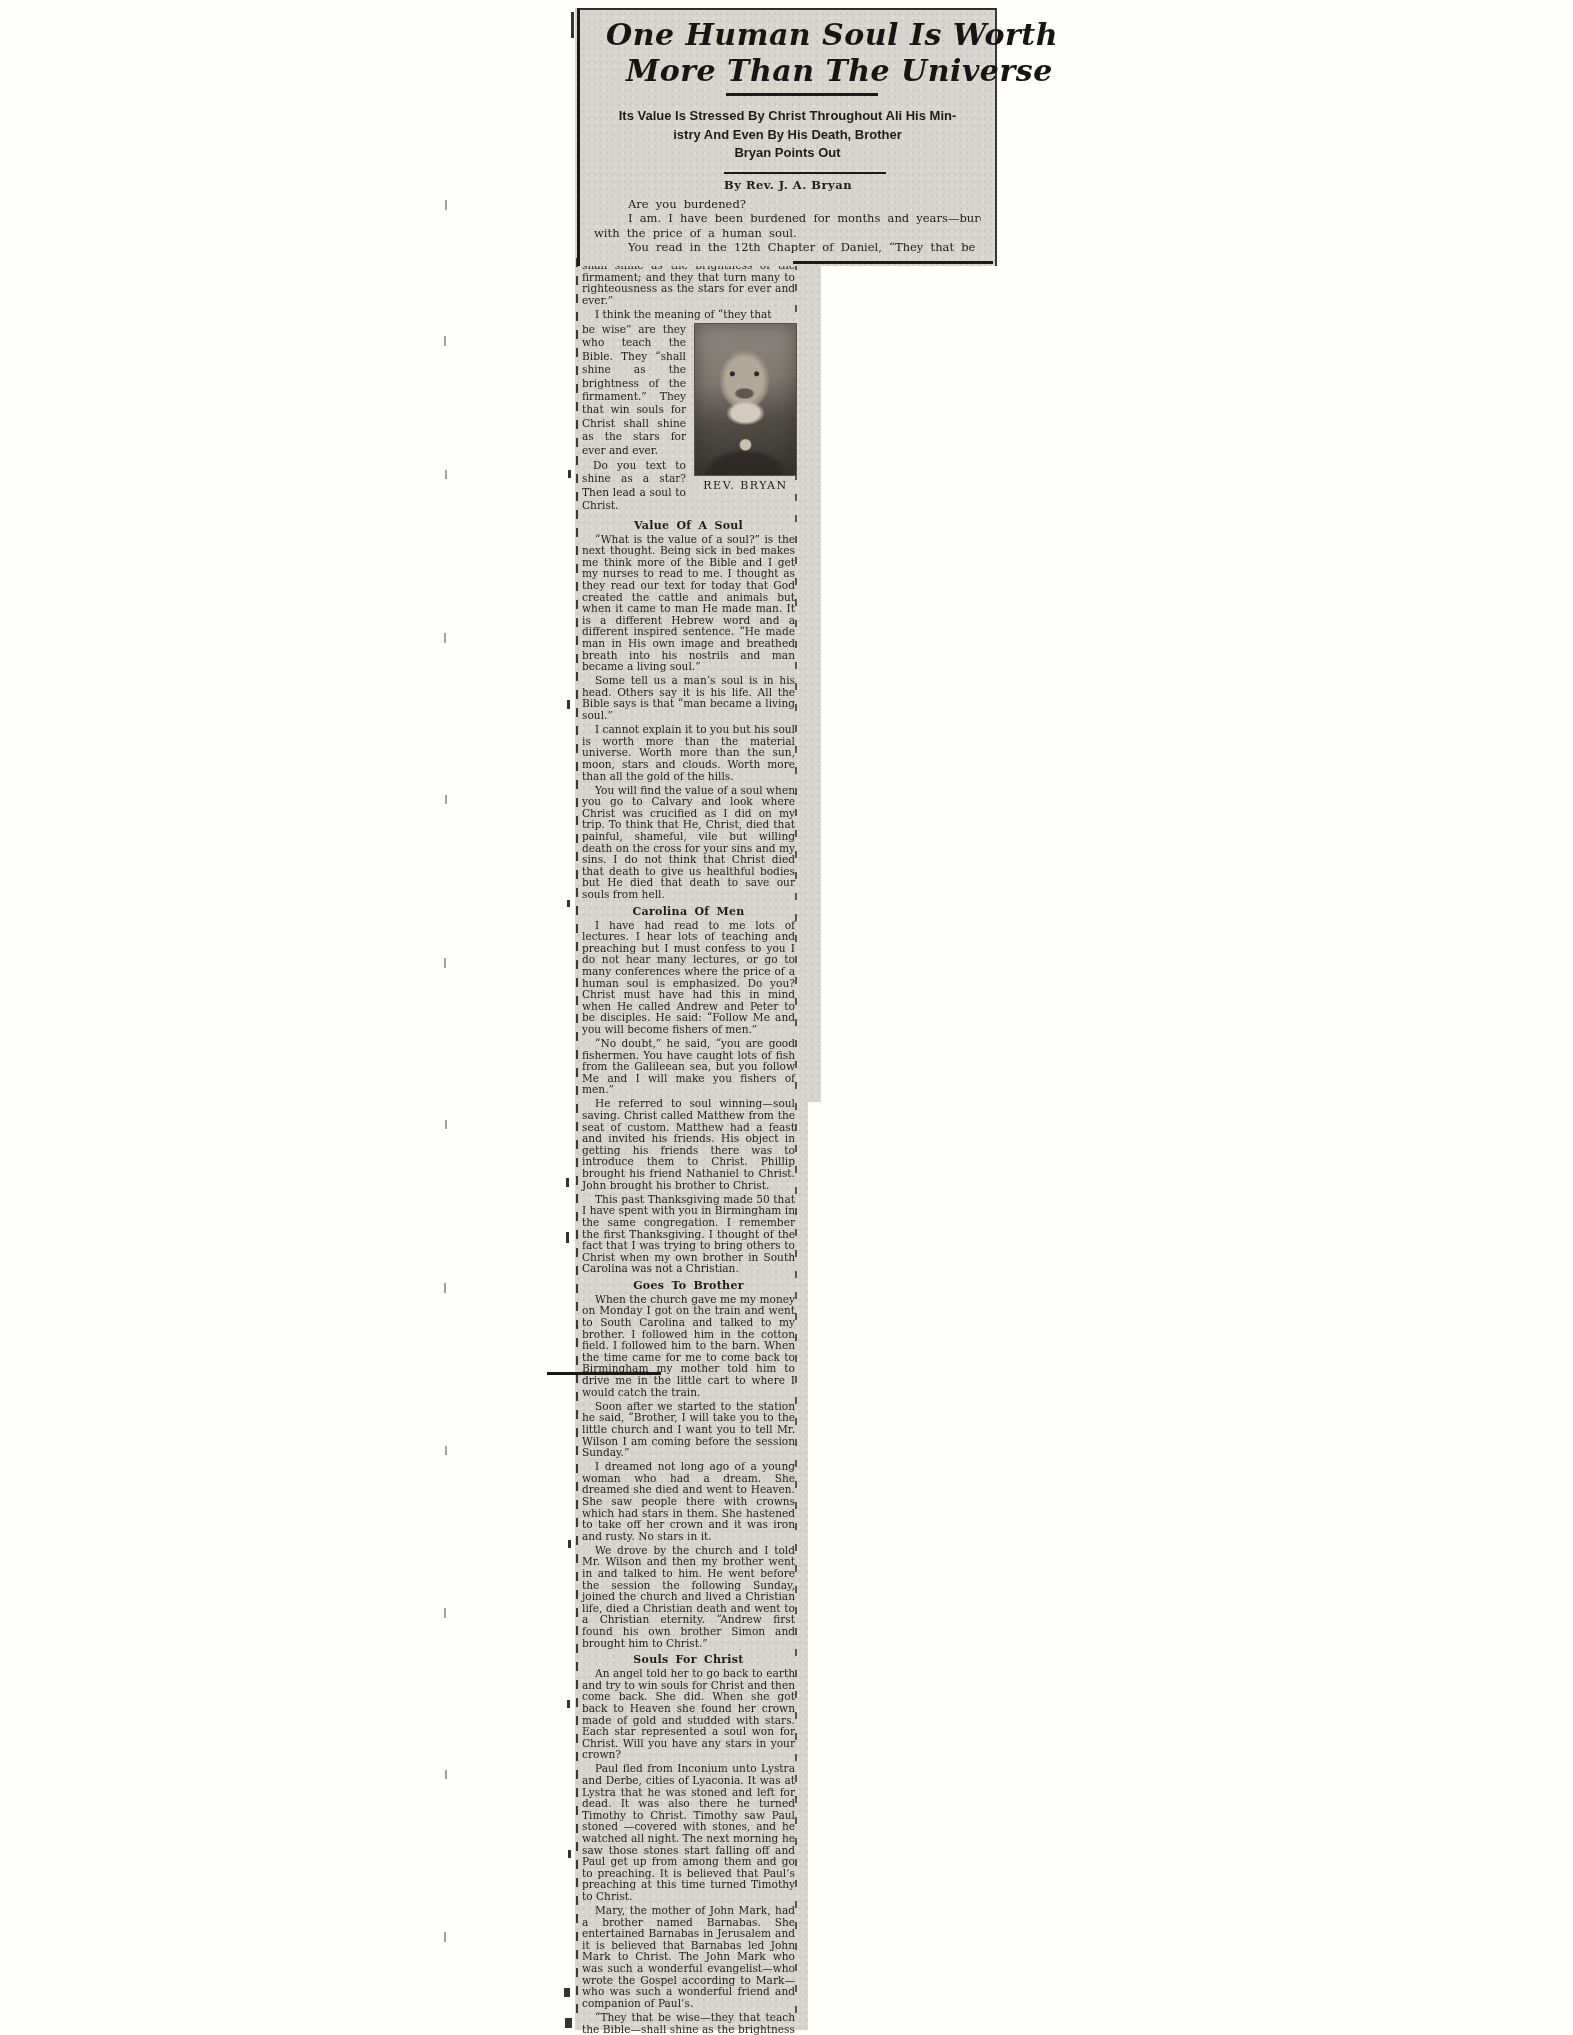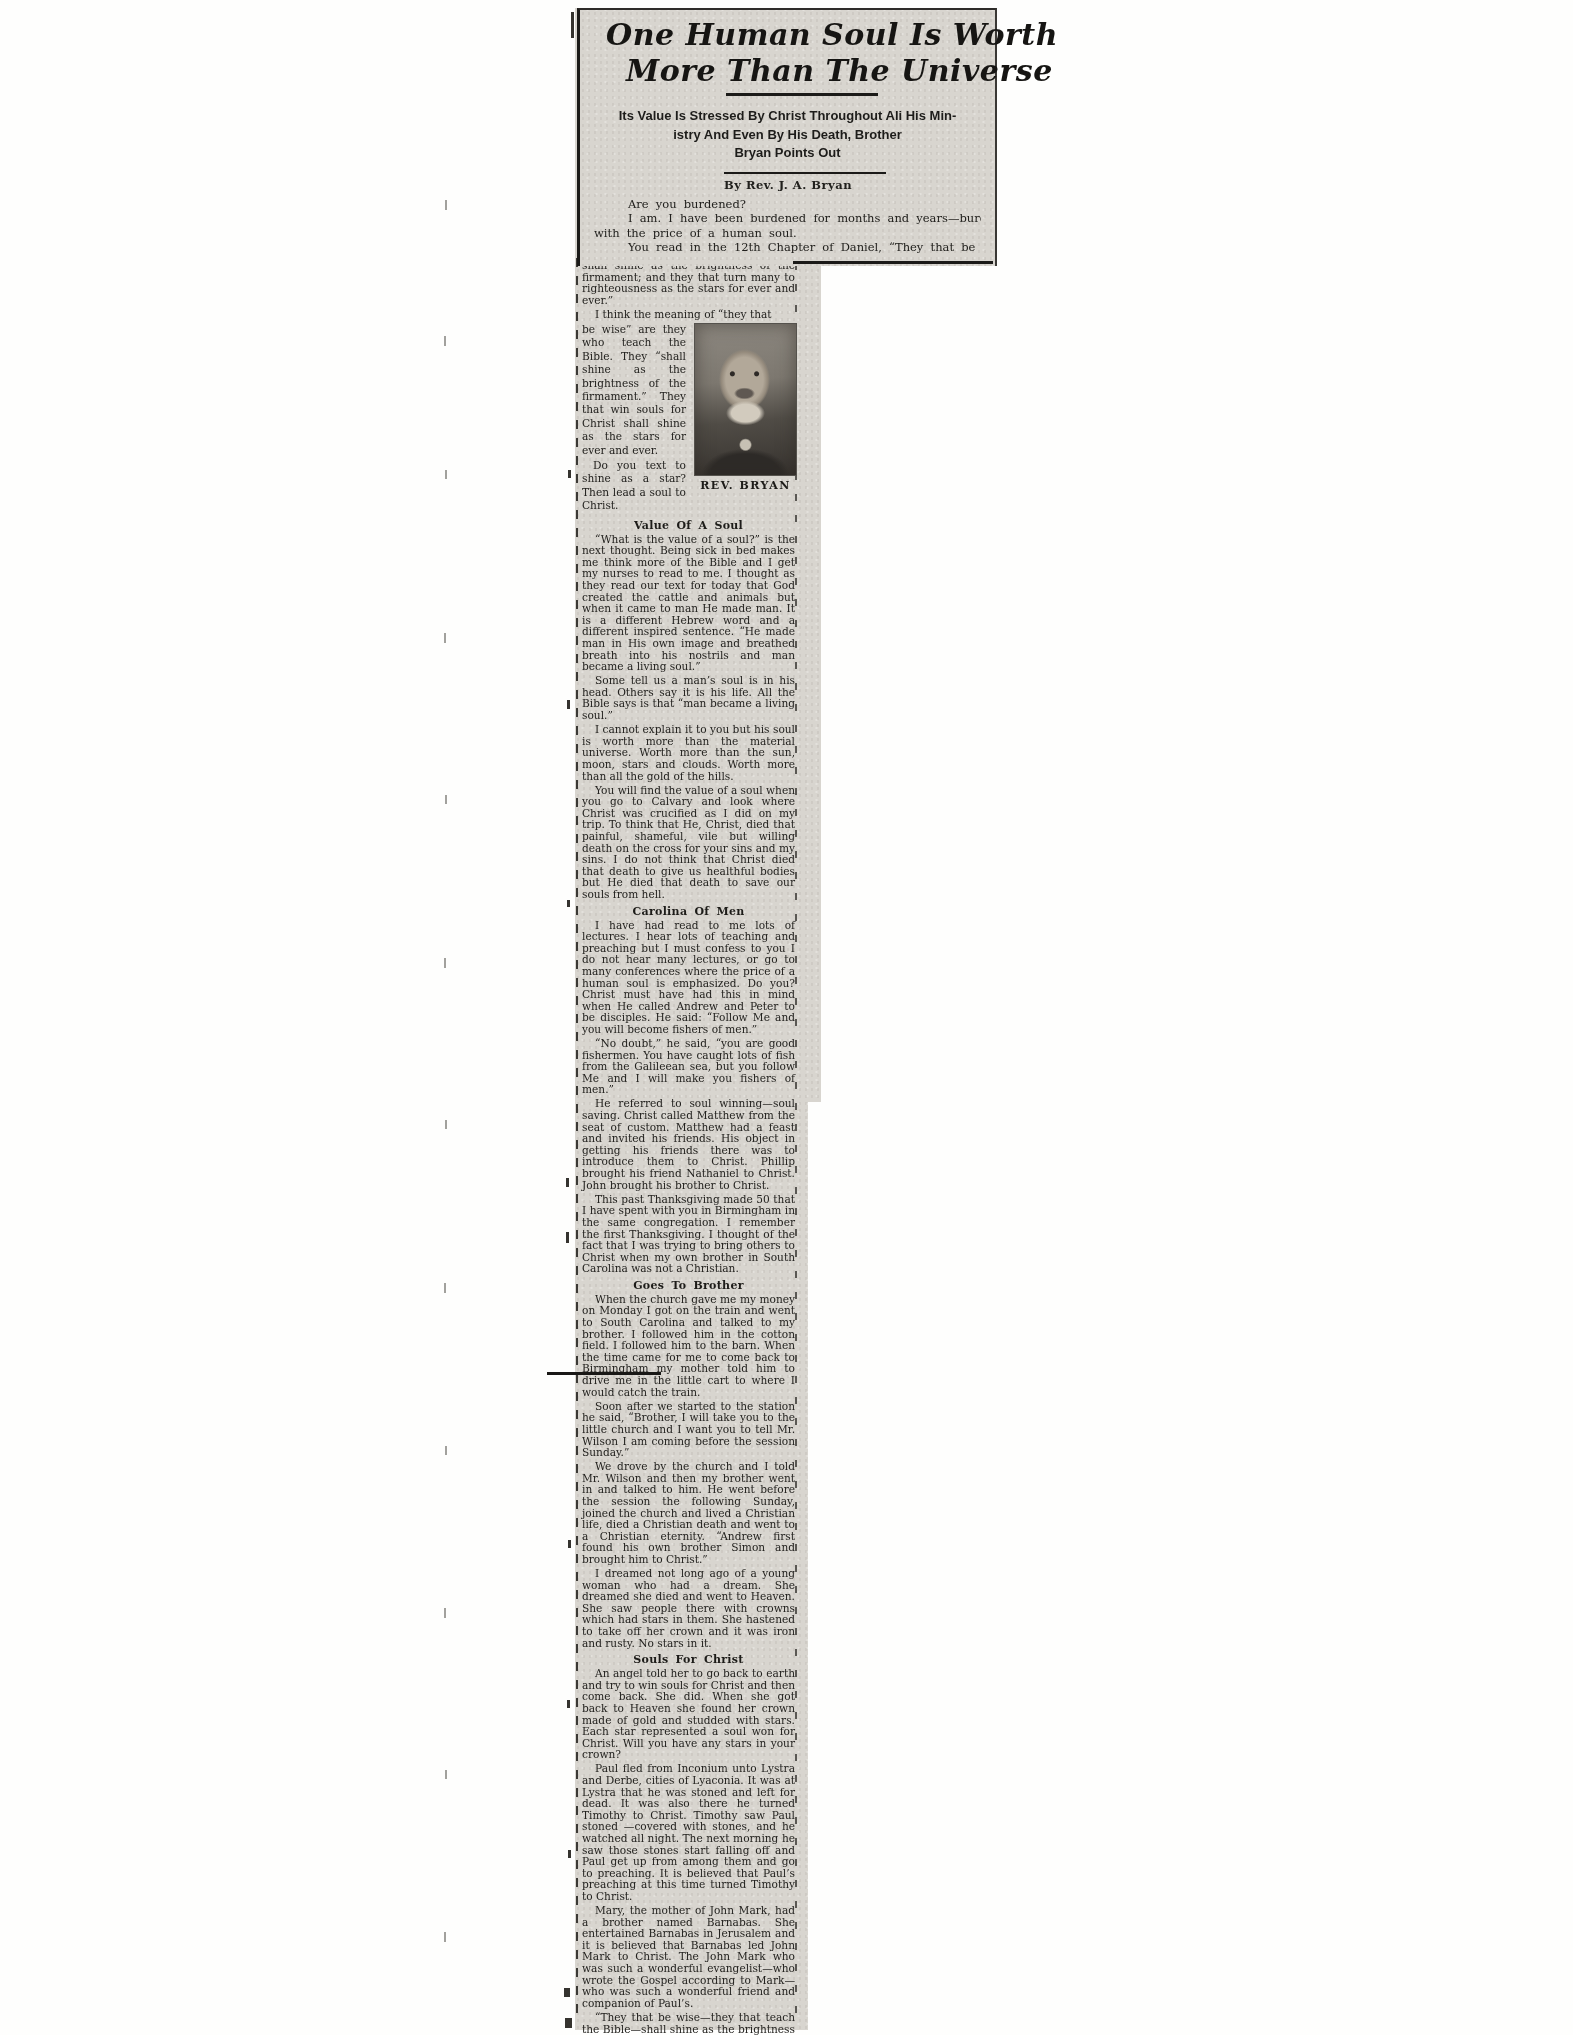--- a/index.html
+++ b/index.html
@@ -54,21 +54,21 @@
      background:
        radial-gradient(circle 3px at 37% 33%, #2e2a27 0 2px, rgba(0,0,0,0) 3px),
        radial-gradient(circle 3px at 61% 33%, #2e2a27 0 2px, rgba(0,0,0,0) 3px),
        radial-gradient(ellipse 14px 8px at 49% 46%, #5f5852 0 55%, rgba(0,0,0,0) 75%),
        radial-gradient(ellipse 9px 9px at 50% 80%, #c7c1b4 0 55%, rgba(0,0,0,0) 72%),
        radial-gradient(ellipse 27px 17px at 50% 59%, #d2cbbe 0 52%, rgba(0,0,0,0) 72%),
        radial-gradient(ellipse 34px 41px at 49% 37%, #b2a899 0 55%, #948a7c 68%, rgba(0,0,0,0) 75%),
        radial-gradient(ellipse 50px 30px at 50% 100%, #2e2b28 0 70%, rgba(0,0,0,0) 88%),
        linear-gradient(175deg, #8d8880 0%, #7d7870 38%, #504c46 64%, #37332f 100%);
      box-shadow:inset 0 0 18px rgba(45,40,34,0.55);}
-  .caption{margin-top:3px;text-align:center;font-weight:bold;font-size:11px;letter-spacing:1.5px;
+  .caption{margin-top:3px;text-align:center;font-weight:normal;font-size:11px;letter-spacing:1.5px;
            white-space:nowrap;color:#1c1b18;}
 
   
   .edge-left{position:absolute;left:1px;top:250px;width:2px;height:1760px;
              background:repeating-linear-gradient(180deg,#3b3935 0 9px, rgba(0,0,0,0) 9px 18px);}
   .edge-right{position:absolute;left:220px;top:255px;width:2px;height:1758px;opacity:.85;
               background:repeating-linear-gradient(180deg,#44423e 0 7px, rgba(0,0,0,0) 7px 21px);}
   .white-step{position:absolute;left:808px;top:1102px;width:14px;height:930px;background:#fefefd;}
   .crease{position:absolute;left:547px;top:1372px;width:114px;height:2.5px;background:#191816;}
   .tick{position:absolute;background:#35332f;}
@@ -107,22 +107,22 @@
 
       <div class="sec-head">Carolina Of Men</div>
       <p>I have had read to me lots of lectures.  I hear lots of teaching and preaching but I must confess to you I do not hear many lectures, or go to many conferences where the price of a human soul is emphasized.  Do you?  Christ must have had this in mind when He called Andrew and Peter to be disciples.  He said: “Follow Me and you will become fishers of men.”</p>
       <p>“No doubt,” he said, “you are good fishermen.  You have caught lots of fish from the Galileean sea, but you follow Me and I will make you fishers of men.”</p>
       <p>He referred to soul winning—soul saving.  Christ called Matthew from the seat of custom.  Matthew had a feast and invited his friends. His object in getting his friends there was to introduce them to Christ.  Phillip brought his friend Nathaniel to Christ.  John brought his brother to Christ.</p>
       <p>This past Thanksgiving made 50 that I have spent with you in Birmingham in the same congregation. I remember the first Thanksgiving. I thought of the fact that I was trying to bring others to Christ when my own brother in South Carolina was not a Christian.</p>
 
       <div class="sec-head">Goes To Brother</div>
       <p>When the church gave me my money on Monday I got on the train and went to South Carolina and talked to my brother.  I followed him in the cotton field.  I followed him to the barn.  When the time came for me to come back to Birmingham my mother told him to drive me in the little cart to where I would catch the train.</p>
       <p>Soon after we started to the station he said, “Brother, I will take you to the little church and I want you to tell Mr. Wilson I am coming before the session Sunday.”</p>
+      <p>I dreamed not long ago of a young woman who had a dream.  She dreamed she died and went to Heaven.  She saw people there with crowns which had stars in them. She hastened to take off her crown and it was iron and rusty.  No stars in it.</p>
       <p>We drove by the church and I told Mr. Wilson and then my brother went in and talked to him. He went before the session the following Sunday, joined the church and lived a Christian life, died a Christian death and went to a Christian eternity.  “Andrew first found his own brother Simon and brought him to Christ.”</p>
-      <p>I dreamed not long ago of a young woman who had a dream.  She dreamed she died and went to Heaven.  She saw people there with crowns which had stars in them. She hastened to take off her crown and it was iron and rusty.  No stars in it.</p>
 
       <div class="sec-head">Souls For Christ</div>
       <p>An angel told her to go back to earth and try to win souls for Christ and then come back.  She did.  When she got back to Heaven she found her crown made of gold and studded with stars.  Each star represented a soul won for Christ. Will you have any stars in your crown?</p>
       <p>Paul fled from Inconium unto Lystra and Derbe, cities of Lyaconia.  It was at Lystra that he was stoned and left for dead.  It was also there he turned Timothy to Christ.  Timothy saw Paul stoned —covered with stones, and he watched all night.  The next morning he saw those stones start falling off and Paul get up from among them and go to preaching.  It is believed that Paul’s preaching at this time turned Timothy to Christ.</p>
       <p>Mary, the mother of John Mark, had a brother named Barnabas. She entertained Barnabas in Jerusalem and it is believed that Barnabas led John Mark to Christ. The John Mark who was such a wonderful evangelist—who wrote the Gospel according to Mark—who was such a wonderful friend and companion of Paul’s.</p>
       <p>“They that be wise—they that teach the Bible—shall shine as the brightness of the firmament; and they that turn many to righteousness as the stars for ever and ever.”</p>
 
     </div>
   </div>
 

